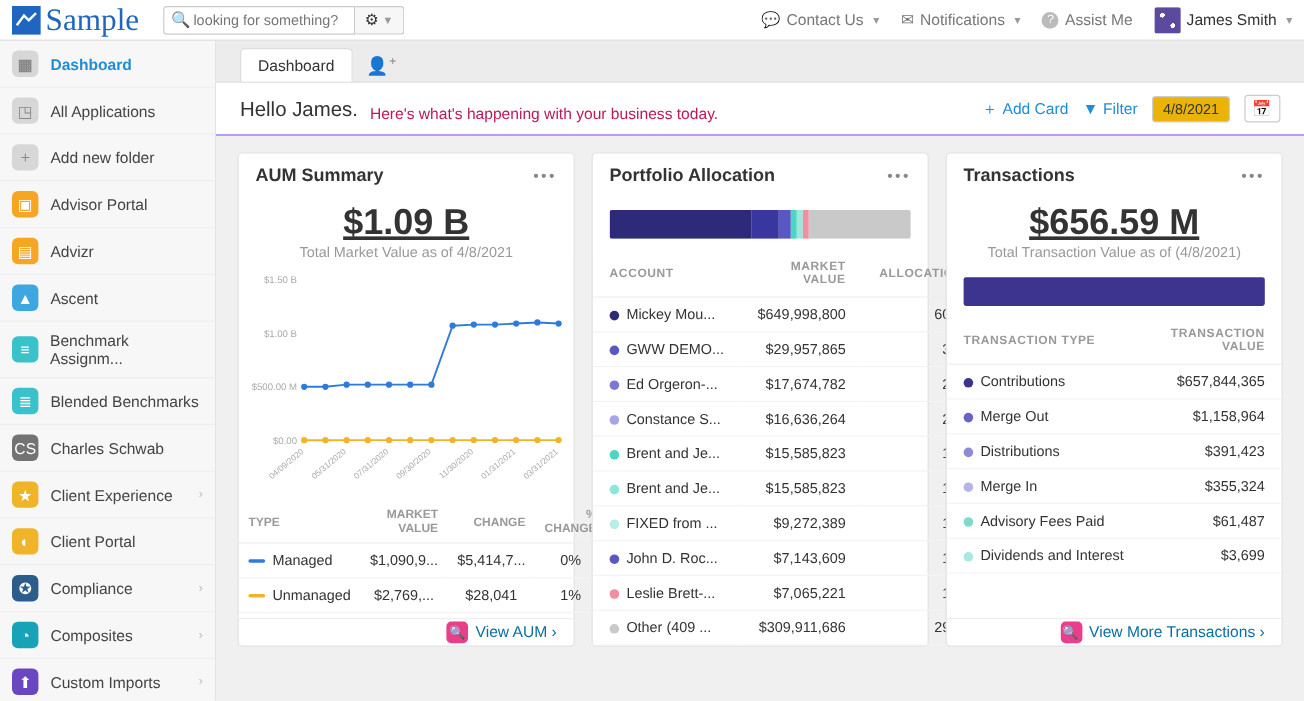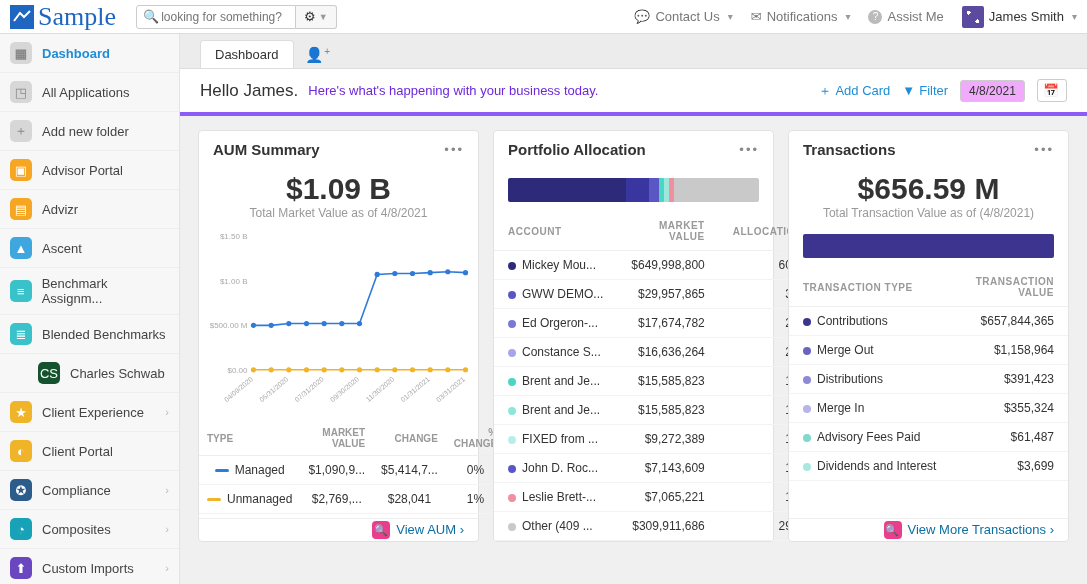--- a/index.html
+++ b/index.html
@@ -28,42 +28,42 @@
   .sb-item { display:flex; align-items:center; gap:10px; padding:8px 10px; cursor:pointer; color:#444; border-bottom:1px solid #eee; font-size:13px;}
   .sb-item.active{color:#1f8dd6; font-weight:600;}
   .sb-item .sb-icon{width:22px;height:22px;display:flex;align-items:center;justify-content:center;border-radius:5px;font-size:13px;color:#fff;}
   .sb-item .chev{margin-left:auto;color:#bbb;font-size:11px;}
 
   
   .main { flex:1; overflow:auto; background:#f0f0f0;}
   .tabbar{ background:#ececec; border-bottom:1px solid #ddd; display:flex; align-items:flex-end; padding:6px 10px 0 20px; gap:6px;}
   .tab{ background:#fff; border:1px solid #ddd; border-bottom:none; border-radius:4px 4px 0 0; padding:6px 14px; font-size:13px; cursor:pointer;}
   .tab.addp{ background:transparent; border:none; color:#888; font-size:15px; padding:4px 6px;}
-  .hello { background:#fff; border-bottom:4px solid #8b5cf6; padding:10px 20px; display:flex; align-items:center; gap:10px;}
+  .hello { background:#fff; border-bottom:1px solid #8b5cf6; padding:10px 20px; display:flex; align-items:flex-end; gap:10px;}
   .hello .greet{font-size:17px;}
-  .hello .sub{color:#6d28d9;}
+  .hello .sub{color:#be185d;}
   .hello .right{margin-left:auto; display:flex; align-items:center; gap:12px; font-size:13px;}
   .link-blue{color:#1f8dd6; cursor:pointer; display:flex; align-items:center; gap:4px;}
-  .datebox{border:1px solid #ccc; border-radius:3px; padding:3px 8px; font-size:12px; background:#f0abfc;}
+  .datebox{border:1px solid #ccc; border-radius:3px; padding:3px 8px; font-size:12px; background:#eab308;}
   .calbtn{border:1px solid #ccc;border-radius:3px;padding:3px 6px;background:#fff;cursor:pointer;}
 
   .cards { display:flex; gap:14px; padding:14px 18px;}
   .card { background:#fff; border:1px solid #e2e2e2; border-radius:4px; flex:1; display:flex; flex-direction:column; min-width:0;}
   .card-h { display:flex; align-items:center; padding:10px 14px;}
   .card-h .title{font-size:15px; font-weight:600;}
   .card-h .dots{margin-left:auto; color:#888; letter-spacing:2px; cursor:pointer;}
-  .big-num{font-size:30px; font-weight:700; text-align:center; margin-top:4px;}
+  .big-num{font-size:30px; font-weight:700; text-align:center; margin-top:4px;text-decoration:underline;}
   .subgrey{color:#999; font-size:12px; text-align:center; margin-bottom:8px;}
 
   
   .chart{padding:0 2px;}
   .aum-table th{color:#999; font-size:10px; font-weight:600; text-align:right; padding:6px 8px; border-bottom:1px solid #eee;}
   .aum-table th:first-child{text-align:left;}
   .aum-table td{padding:7px 8px; text-align:center; font-size:12px; border-bottom:1px solid #f3f3f3; white-space:nowrap; overflow:hidden; text-overflow:ellipsis;}
-  .aum-table td:first-child{text-align:center;}
+  .aum-table td:first-child{text-align:left;}
   .legend-dash{display:inline-block;width:14px;height:3px;border-radius:2px;vertical-align:middle;margin-right:6px;}
 
   
   .allocbar{height:24px; margin:10px 14px; display:flex; border-radius:2px; overflow:hidden;}
   .allocbar span{display:block;height:100%;}
 
   table.data{width:100%; border-collapse:collapse; font-size:12px;}
   table.data th{color:#999; font-size:10px; font-weight:700; letter-spacing:.5px; text-align:left; padding:8px 14px; border-bottom:1px solid #eee;}
   table.data th.r, table.data td.r{text-align:right;}
   table.data td{padding:7px 14px; border-bottom:1px solid #f3f3f3; white-space:nowrap; overflow:hidden; text-overflow:ellipsis;}
@@ -77,21 +77,21 @@
   .icon{display:inline-block;}
   .ico-grey{color:#999;}
 
   
   .c-grey{background:#d7d7d7;color:#888 !important;}
   .c-ylw{background:#f6a623;}
   .c-orng{background:#f5a623;}
   .c-teal{background:#39c2c9;}
   .c-blue2{background:#3fa7e0;}
   .c-navy{background:#2b5c8a;}
-  .c-dblue{background:#14532d;margin-left:28px;}
+  .c-dblue{background:#737373;}
   .c-gold{background:#f0b429;}
   .c-teal2{background:#17a2b8;}
   .c-purp{background:#6b46c1;}
 </style>
 </head>
 <body>
 
 <div class="topbar">
   <div class="brand">
     <svg viewBox="0 0 24 24">

